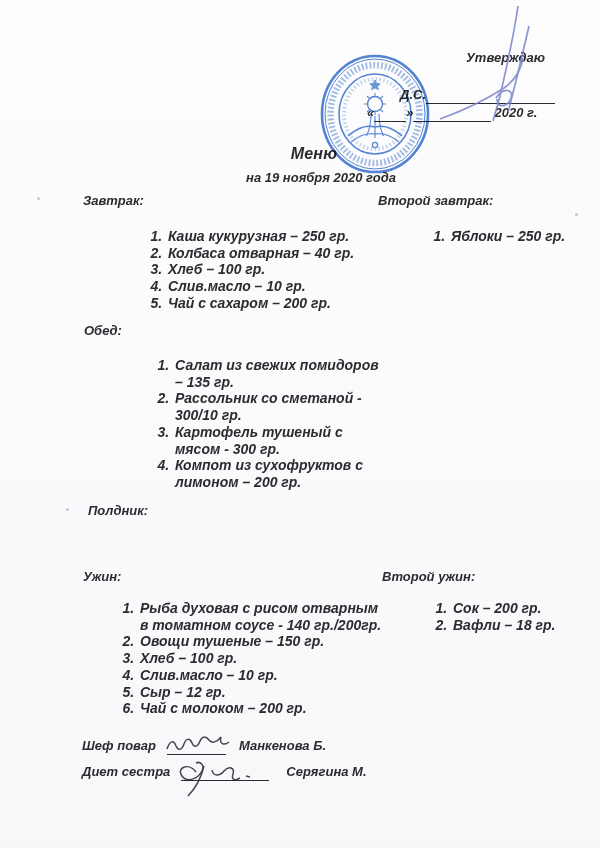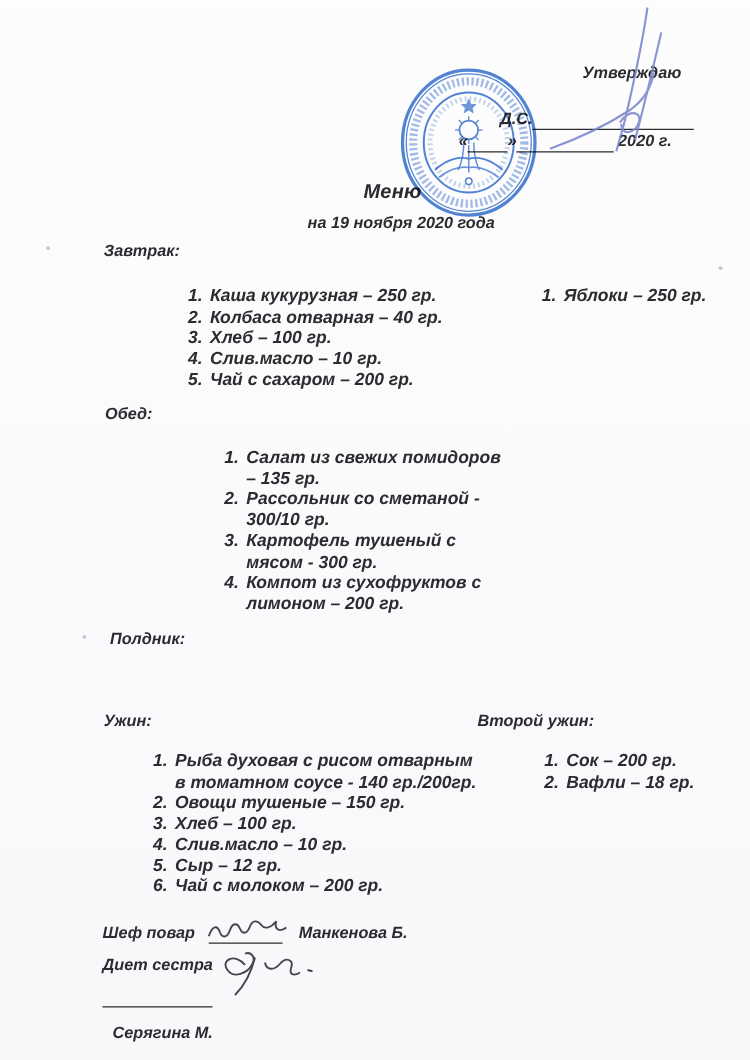--- a/index.html
+++ b/index.html
@@ -72,34 +72,35 @@
       <path d="M30 84 C40 75 50 73 57 75 C64 73 74 75 84 84" stroke-width="1.5"></path>
       <path d="M33 90 C42 83 51 81 57 82 C63 81 72 83 81 90" stroke-width="1.3" opacity="0.85"></path>
       <circle cx="57" cy="93" r="2.6" stroke-width="1.2"></circle>
     </g>
   </svg>
 
   <div class="abs title" style="top:145px;left:0;width:628px;text-align:center;">Меню</div>
   <div class="abs t15" style="top:169px;left:0;width:642px;text-align:center;">на 19 ноября 2020 года</div>
 
   <div class="abs t15" style="top:192px;left:83px;">Завтрак:</div>
+  <div class="abs t15" style="top:192px;left:378px;">Второй завтрак:</div>
 
   <ol class="abs t14" style="top:228px;left:113px;width:300px;">
     <li>Каша кукурузная – 250 гр.</li>
     <li>Колбаса отварная – 40 гр.</li>
     <li>Хлеб – 100 гр.</li>
     <li>Слив.масло – 10 гр.</li>
     <li>Чай с сахаром – 200 гр.</li>
   </ol>
   <ol class="abs t14" style="top:228px;left:396px;width:190px;">
     <li>Яблоки – 250 гр.</li>
   </ol>
 
   <div class="abs t15" style="top:322px;left:84px;">Обед:</div>
-  <ol class="abs t14" style="top:357px;left:142px;width:260px;">
+  <ol class="abs t14" style="top:357px;left:120px;width:260px;">
     <li>Салат из свежих помидоров
 – 135 гр.</li>
     <li>Рассольник со сметаной -
 300/10 гр.</li>
     <li>Картофель тушеный с
 мясом - 300 гр.</li>
     <li>Компот из сухофруктов с
 лимоном – 200 гр.</li>
   </ol>
 
@@ -120,21 +121,21 @@
   <ol class="abs t14" style="top:600px;left:398px;width:180px;">
     <li>Сок – 200 гр.</li>
     <li>Вафли – 18 гр.</li>
   </ol>
 
   <div class="abs t15 sig-row" style="top:737px;left:82px;">
     <span>Шеф повар</span>
       <span class="uline" style="width:59px;"></span>
       <span style="margin-left:2px;">Манкенова Б.</span>
   </div>
-  <div class="abs t15 sig-row" style="top:763px;left:82px;flex-direction:column;">
+  <div class="abs t15 sig-row" style="top:763px;left:82px;">
     <span>Диет сестра</span>
       <span class="uline" style="width:88px;"></span>
       <span style="margin-left:6px;">Серягина М.</span>
   </div>
 
   <svg class="abs ink" style="top:0;left:0;z-index:5;" width="600" height="848" viewBox="0 0 600 848">
 
     <g fill="none" stroke="#7c86cd" stroke-width="1.7" opacity="0.88">
       <path d="M518 6 C514 34 507 66 500 96 C498 104 495 114 493 121"></path>
       <path d="M529 26 C523 52 516 82 508 112"></path>

